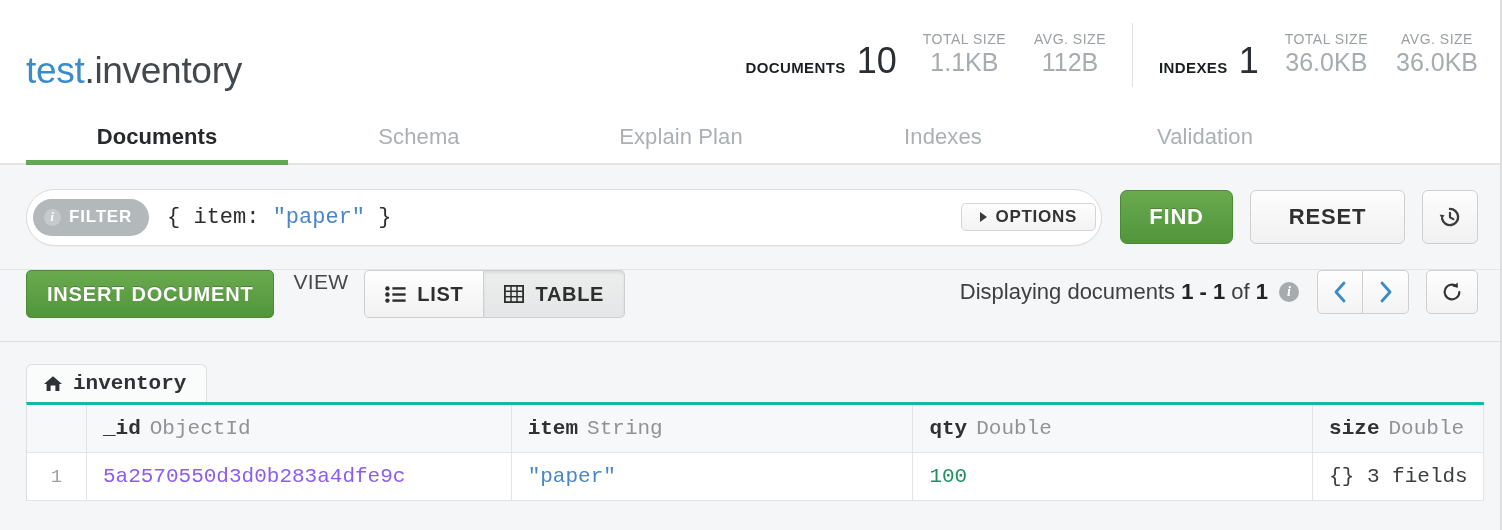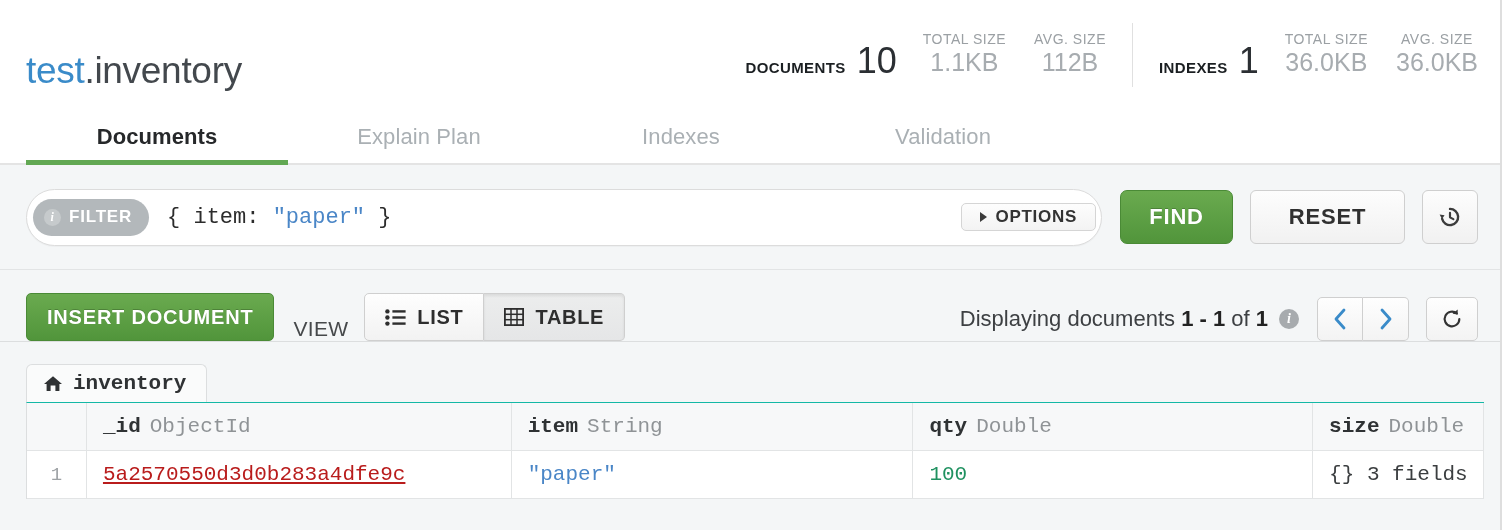--- a/index.html
+++ b/index.html
@@ -235,21 +235,21 @@
     font-size: 26px;
     color: #3c3c3c;
   }
 
   
   .toolbar {
     height: 72px;
     background: #f4f6f7;
     border-bottom: 1px solid #dcdedf;
     display: flex;
-    align-items: flex-end;
+    align-items: flex-start;
     padding: 0 22px 0 26px;
   }
   .insert-btn {
     height: 48px;
     padding: 0 20px;
     border-radius: 5px;
     font-size: 20px;
     font-weight: bold;
     letter-spacing: 0.8px;
     display: inline-flex;
@@ -361,21 +361,21 @@
     border-radius: 6px 6px 0 0;
     font-family: "Liberation Mono", monospace;
     font-size: 21px;
     font-weight: bold;
     color: #2f3234;
     cursor: pointer;
   }
   .crumb-tab .home { margin-right: 10px; display: inline-flex; }
   .grid {
     background: #ffffff;
-    border-top: 1px solid #14b8a6;
+    border-top: 3px solid #14b8a6;
     border-left: 1px solid #dcdedf;
     width: 1458px;
   }
   .grid-row { display: flex; }
   .hrow { background: #f7f8f9; }
   .gcell {
     border-right: 1px solid #e2e4e5;
     border-bottom: 1px solid #e2e4e5;
     padding: 0 16px;
     height: 48px;
@@ -387,21 +387,21 @@
     white-space: nowrap;
   }
   .c-num { width: 60px; justify-content: center; padding: 0; color: #9ea2a5; font-size: 19px; border-right: 1px solid #e2e4e5; }
   .hrow .c-num { border-right-color: #e2e4e5; background: #f7f8f9; }
   .c-id { width: 425px; }
   .c-item { width: 402px; }
   .c-qty { width: 400px; }
   .c-size { width: 171px; }
   .fname { font-weight: bold; color: #2f3234; margin-right: 9px; }
   .ftype { color: #8f9396; font-weight: normal; }
-  .v-oid { color: #b91c1c; text-decoration: underline; }
+  .v-oid { color: #8b5cf6; }
   .v-str { color: #4a86c7; }
   .v-num { color: #1f9160; }
   .v-obj { color: #3b3e40; }
 </style>
 </head>
 <body>
 
 <div class="app">
 
   <div class="header">
@@ -443,20 +443,21 @@
             <span class="lbl">AVG. SIZE</span>
             <span class="val">36.0KB</span>
           </div>
         </div>
       </div>
     </div>
   </div>
 
   <div class="tabbar">
     <div class="tab active">Documents</div>
+    <div class="tab">Schema</div>
     <div class="tab">Explain Plan</div>
     <div class="tab">Indexes</div>
     <div class="tab">Validation</div>
   </div>
 
   <div class="filterbar">
     <div class="query-shell">
       <div class="filter-pill">
         <span class="info-circ">i</span>
         <span>FILTER</span>

